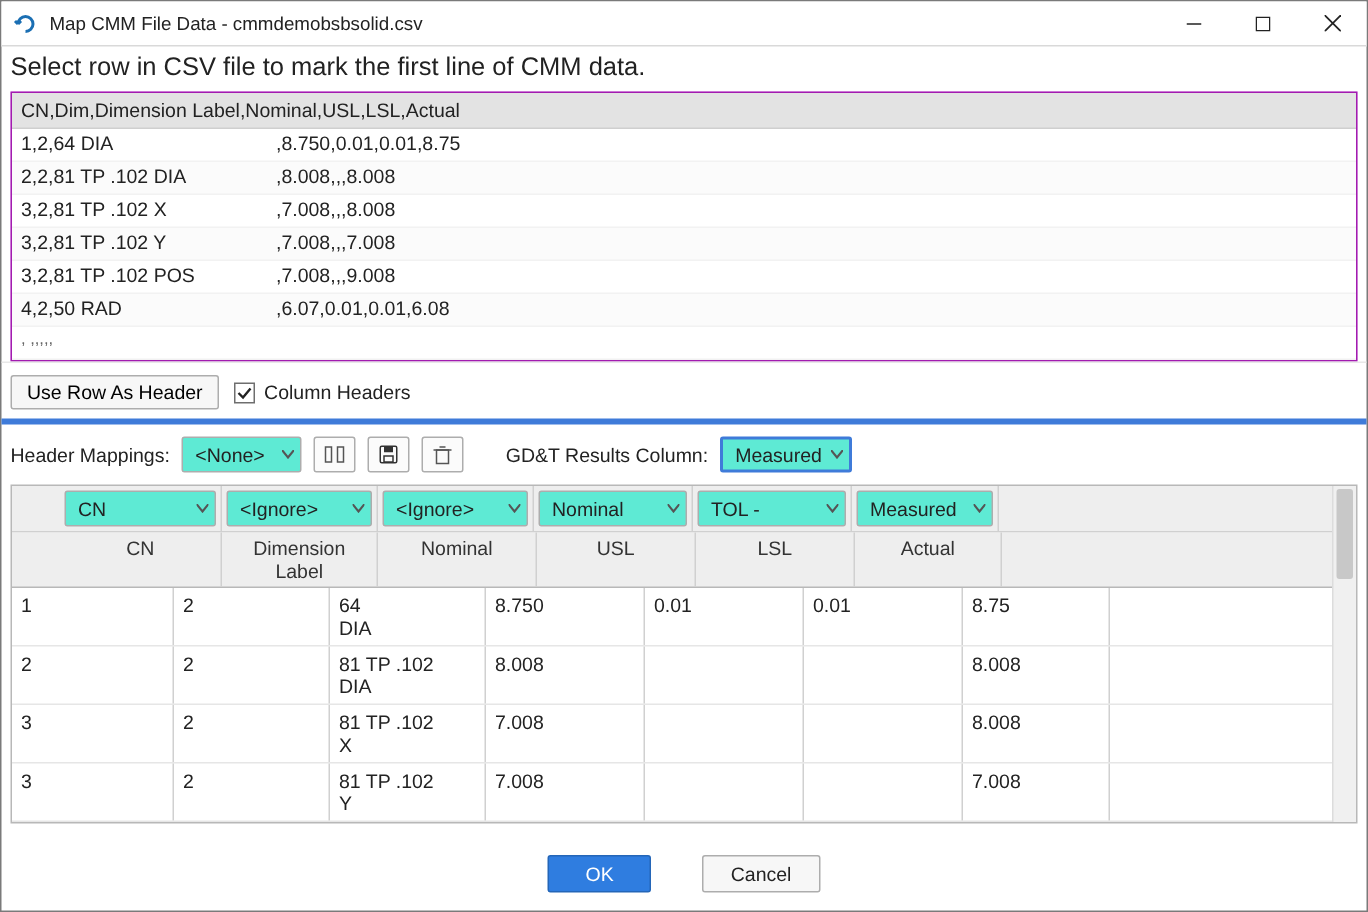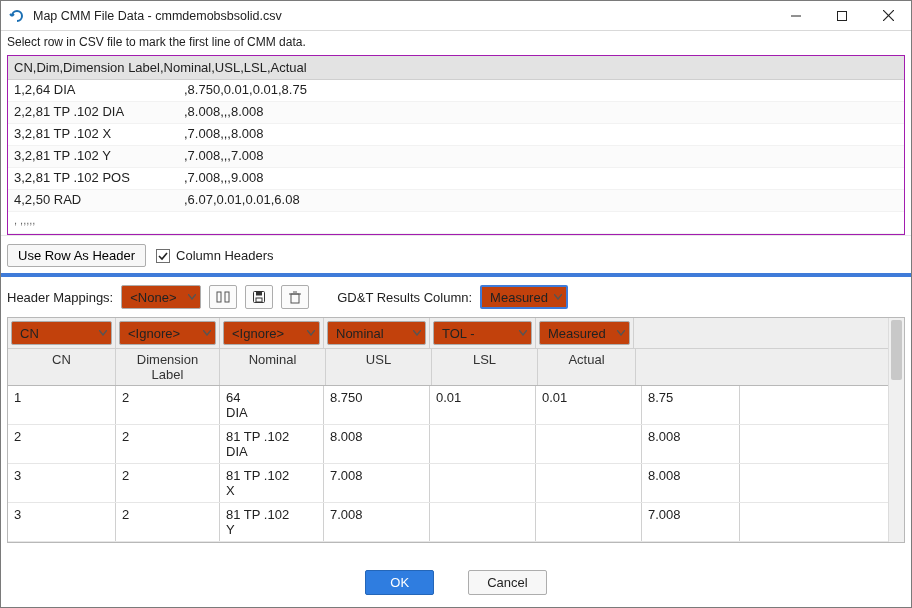--- a/index.html
+++ b/index.html
@@ -5,21 +5,21 @@
   * { box-sizing: border-box; }
   html, body { margin:0; padding:0; font-family: "Segoe UI", Tahoma, sans-serif; font-size:13px; color:#222; background:#fff; }
   .window { width:912px; height:608px; border:1px solid #7a7a7a; display:flex; flex-direction:column; background:#fff; position:relative; }
   
   .titlebar { height:30px; display:flex; align-items:center; background:#fff; border-bottom:1px solid #d9d9d9; }
   .titlebar .appicon { width:16px; height:16px; margin:0 8px 0 8px; display:flex; align-items:center; justify-content:center; }
   .titlebar .title { flex:0 0 auto; font-size:12.5px; }
   .titlebar .spacer { flex:1; }
   .winbtn { width:46px; height:30px; display:flex; align-items:center; justify-content:center; }
   
-  .instruction { padding:4px 6px 6px 6px; font-size:12px; color:#222; }
+  .instruction { padding:4px 6px 6px 6px; font-size:17px; color:#222; }
   
   .csvbox { border:1px solid #a21caf; margin:0 6px; background:#f0abfc; }
   .csvhead { background:#e3e3e3; padding:4px 6px; border-bottom:1px solid #cfcfcf; font-size:13px; }
   .csvrows { }
   .csvrow { display:flex; padding:2px 6px; font-size:13px; height:22px; align-items:flex-start; border-bottom:1px solid #f2f2f2; }
   .csvrow:nth-child(odd){ background:#fff; }
   .csvrow:nth-child(even){ background:#fbfbfb; }
   .csvrow.truncated { font-size:11px; color:#666; }
   .csvcol1 { width:170px; white-space:pre; }
   .csvcol2 { white-space:pre; }
@@ -27,32 +27,32 @@
   .hdrctrl { display:flex; align-items:center; gap:10px; padding:8px 6px 6px 6px; border-top:1px solid #e8e8e8; }
   .btn { border:1px solid #adadad; background:#f7f7f7; padding:3px 10px; font-size:13px; border-radius:2px; }
   .chklabel { display:flex; align-items:center; gap:6px; font-size:13px; }
   .checkbox { width:14px; height:14px; border:1px solid #6e6e6e; display:flex; align-items:center; justify-content:center; background:#fff; }
   .checkmark { width:10px; height:10px; }
   
   .bluesep { height:4px; background:#3f7bd9; margin:0 0 4px 0; }
   
   .maptoolbar { display:flex; align-items:center; gap:8px; padding:4px 6px 8px 6px; }
   .lbl { font-size:13px; white-space:nowrap; }
-  .dd { display:flex; align-items:center; border:1px solid #adadad; background:#c2410c; height:24px; padding:0 4px 0 8px; font-size:13px; gap:6px; min-width:60px; border-radius:2px; }
+  .dd { display:flex; align-items:center; border:1px solid #adadad; background:#5eead4; height:24px; padding:0 4px 0 8px; font-size:13px; gap:6px; min-width:60px; border-radius:2px; }
   .dd.small { min-width:80px; }
   .dd.selected { border:2px solid #3f7bd9; padding-top:0; }
   .dd .caret { margin-left:auto; }
   .iconbtn { width:28px; height:24px; border:1px solid #adadad; background:#fbfbfb; display:flex; align-items:center; justify-content:center; border-radius:2px; }
   .toolgap { width:12px; }
   
   .gridwrap { margin:0 6px; border:1px solid #b8b8b8; display:flex; }
   .gridinner { flex:1; display:flex; flex-direction:column; }
   .scrolltrack { width:16px; background:#f0f0f0; border-left:1px solid #dcdcdc; position:relative; }
   .scrollthumb { position:absolute; left:2px; right:2px; top:2px; height:60px; background:#c8c8c8; border-radius:2px; }
-  .row-dd, .row-hdr { display:flex; }
+  .row-dd, .row-hdr { display:flex;padding-left:32px; }
   .row-dd { background:#eeeeee; border-bottom:1px solid #d0d0d0; }
   .row-hdr { background:#eeeeee; border-bottom:1px solid #b8b8b8; }
   .col { border-right:1px solid #d0d0d0; }
   .col:last-child { border-right:none; flex:1; }
   .c0 { width:108px; }
   .c1 { width:104px; }
   .c2 { width:104px; }
   .c3 { width:106px; }
   .c4 { width:106px; }
   .c5 { width:106px; }

